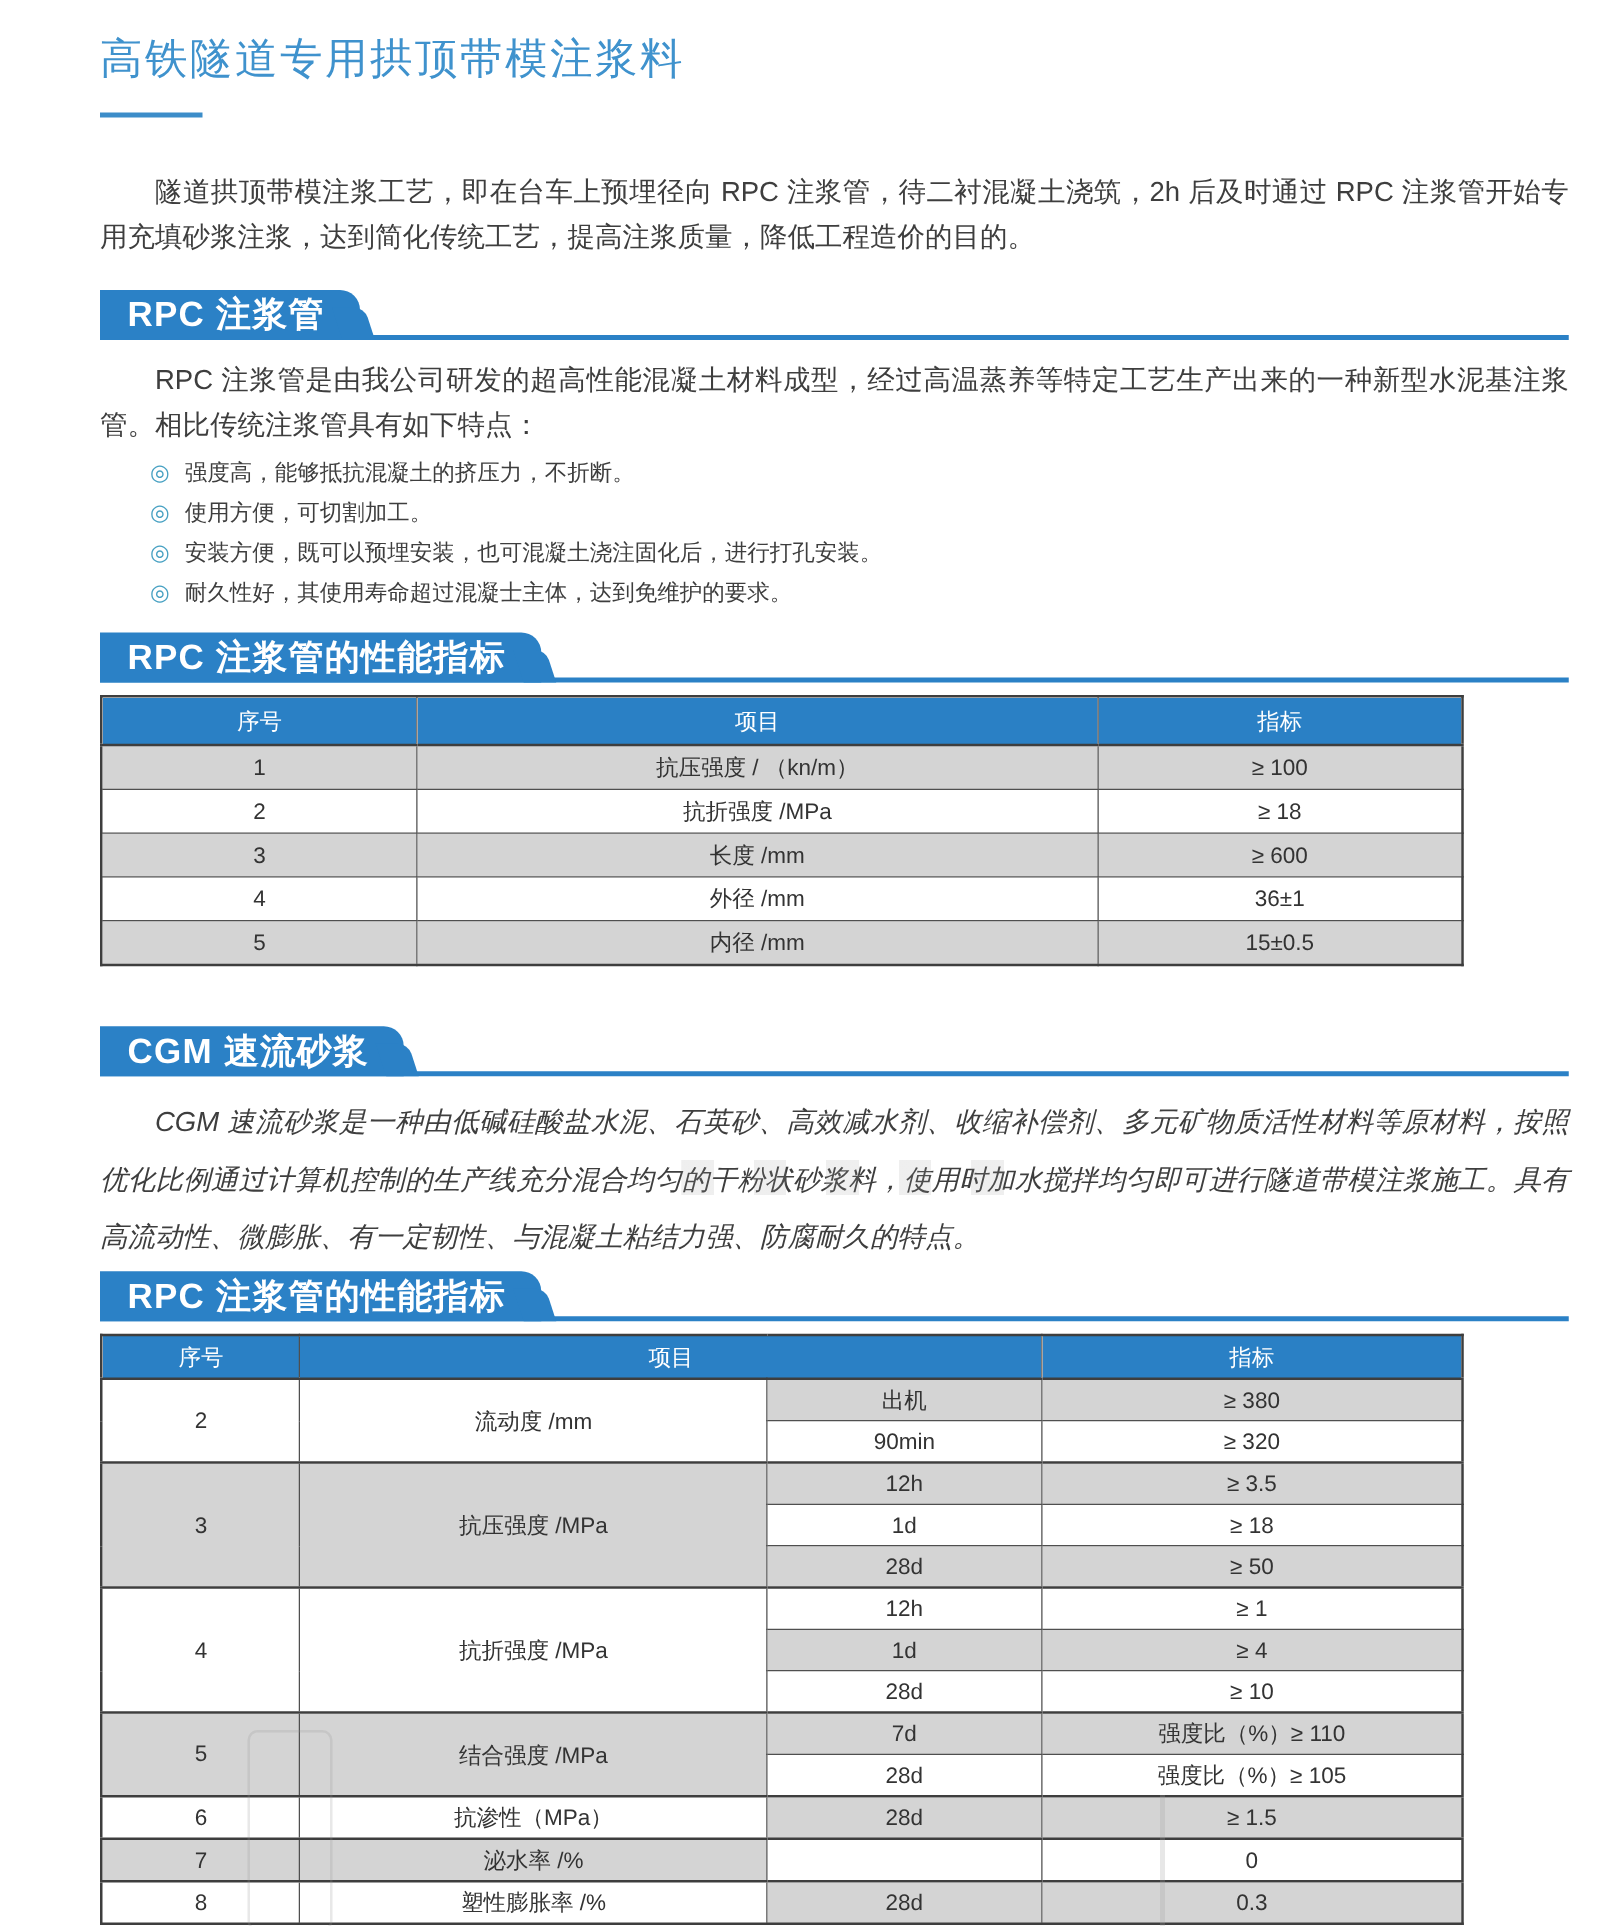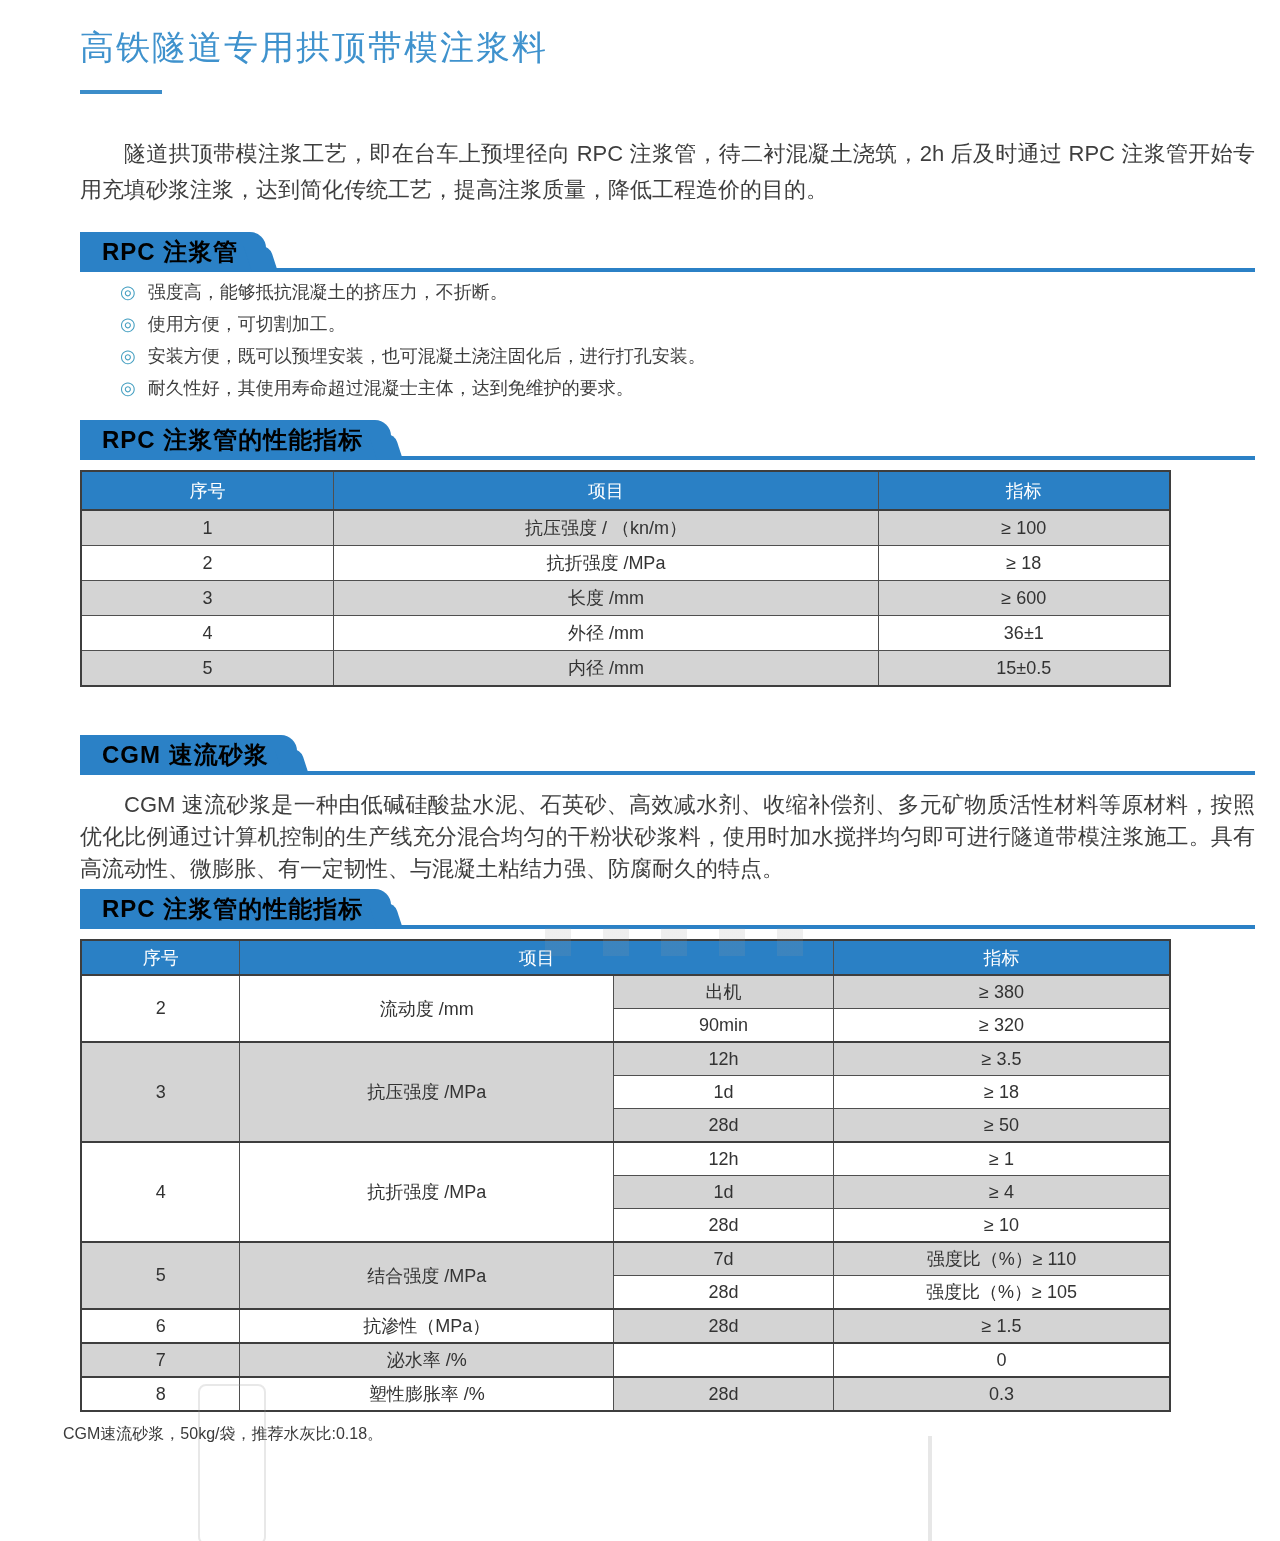--- a/index.html
+++ b/index.html
@@ -17,28 +17,28 @@
   }
   .title-underline{width:82px;height:4px;background:#3c8dc9;margin-top:22px;}
 
   
   .para{
     font-size:22px;line-height:36px;text-align:justify;color:#3e3e3e;
     text-indent:2em;margin:0;
   }
   .intro{margin-top:42px;}
   .desc{margin-top:14px;line-height:36px;}
-  .cgm-desc{margin-top:14px;line-height:32px;}
+  .cgm-desc{margin-top:14px;line-height:46px;font-style:italic;}
 
   
   .banner{position:relative;height:40px;}
   .banner-line{position:absolute;left:0;right:0;bottom:0;height:4px;background:#2b81c6;}
   .banner-tab{
     position:relative;display:inline-block;height:40px;line-height:40px;
-    background:#2b81c6;color:#000000;font-size:24px;font-weight:bold;
+    background:#2b81c6;color:#ffffff;font-size:28px;font-weight:bold;
     letter-spacing:1px;padding:0 28px 0 22px;border-top-right-radius:16px;
     z-index:2;
   }
   .banner-tab:after{
     content:"";position:absolute;right:-12px;bottom:0;width:26px;height:26px;
     background:#2b81c6;transform:skewX(18deg);transform-origin:bottom left;
     border-top-right-radius:8px;z-index:-1;
   }
   .banner-rpc{margin-top:24px;}
   .banner-rpc-table{margin-top:16px;}
@@ -87,20 +87,21 @@
   <h1 class="doc-title">高铁隧道专用拱顶带模注浆料</h1>
   <div class="title-underline"></div>
 
   <p class="para intro">隧道拱顶带模注浆工艺，即在台车上预埋径向 RPC 注浆管，待二衬混凝土浇筑，2h 后及时通过 RPC 注浆管开始专用充填砂浆注浆，达到简化传统工艺，提高注浆质量，降低工程造价的目的。</p>
 
   <div class="banner banner-rpc">
     <div class="banner-line"></div>
     <span class="banner-tab">RPC 注浆管</span>
   </div>
 
+  <p class="para desc">RPC 注浆管是由我公司研发的超高性能混凝土材料成型，经过高温蒸养等特定工艺生产出来的一种新型水泥基注浆管。相比传统注浆管具有如下特点：</p>
 
   <ul class="features" id="features">
       <li><span class="bullet-icon">◎</span><span>强度高，能够抵抗混凝土的挤压力，不折断。</span></li>
       <li><span class="bullet-icon">◎</span><span>使用方便，可切割加工。</span></li>
       <li><span class="bullet-icon">◎</span><span>安装方便，既可以预埋安装，也可混凝土浇注固化后，进行打孔安装。</span></li>
       <li><span class="bullet-icon">◎</span><span>耐久性好，其使用寿命超过混凝士主体，达到免维护的要求。</span></li>
     </ul>
 
   <div class="banner banner-rpc-table">
     <div class="banner-line"></div>

